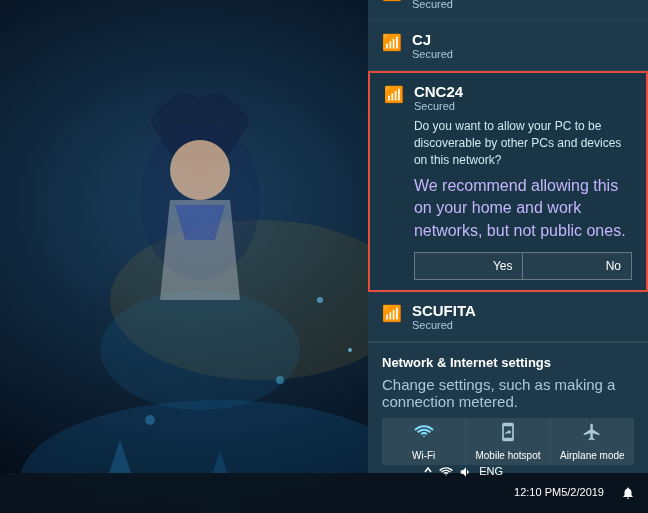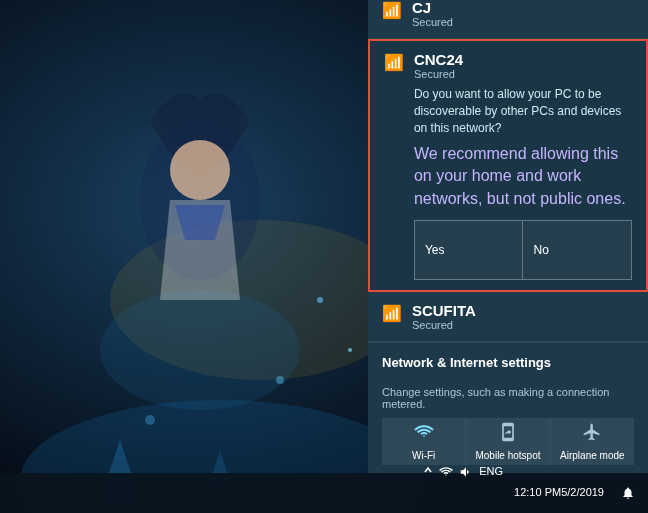--- a/index.html
+++ b/index.html
@@ -125,46 +125,46 @@
     }
 
     .prompt-buttons {
       display: flex;
       gap: 0;
       margin-top: 10px;
     }
 
     .prompt-btn {
       flex: 1;
-      padding: 22px 10px;
+      padding: 6px 10px;
       border: 1px solid rgba(255,255,255,0.3);
       background: rgba(255,255,255,0.05);
       color: white;
       font-size: 12px;
       cursor: pointer;
-      text-align: left;
+      text-align: right;
     }
     .prompt-btn:first-child { border-right: none; }
 
     
     .network-settings-area {
       padding: 12px 14px 8px;
       border-top: 1px solid rgba(255,255,255,0.1);
     }
 
     .settings-title {
       font-size: 13px;
       font-weight: 600;
       color: white;
     }
 
     .settings-subtitle {
-      font-size: 11px;
+      font-size: 15px;
       color: #aac8d8;
-      margin-top: 16px;
+      margin-top: 6px;
     }
 
     .quick-actions {
       display: flex;
       margin-top: 8px;
     }
 
     .quick-action {
       flex: 1;
       display: flex;

